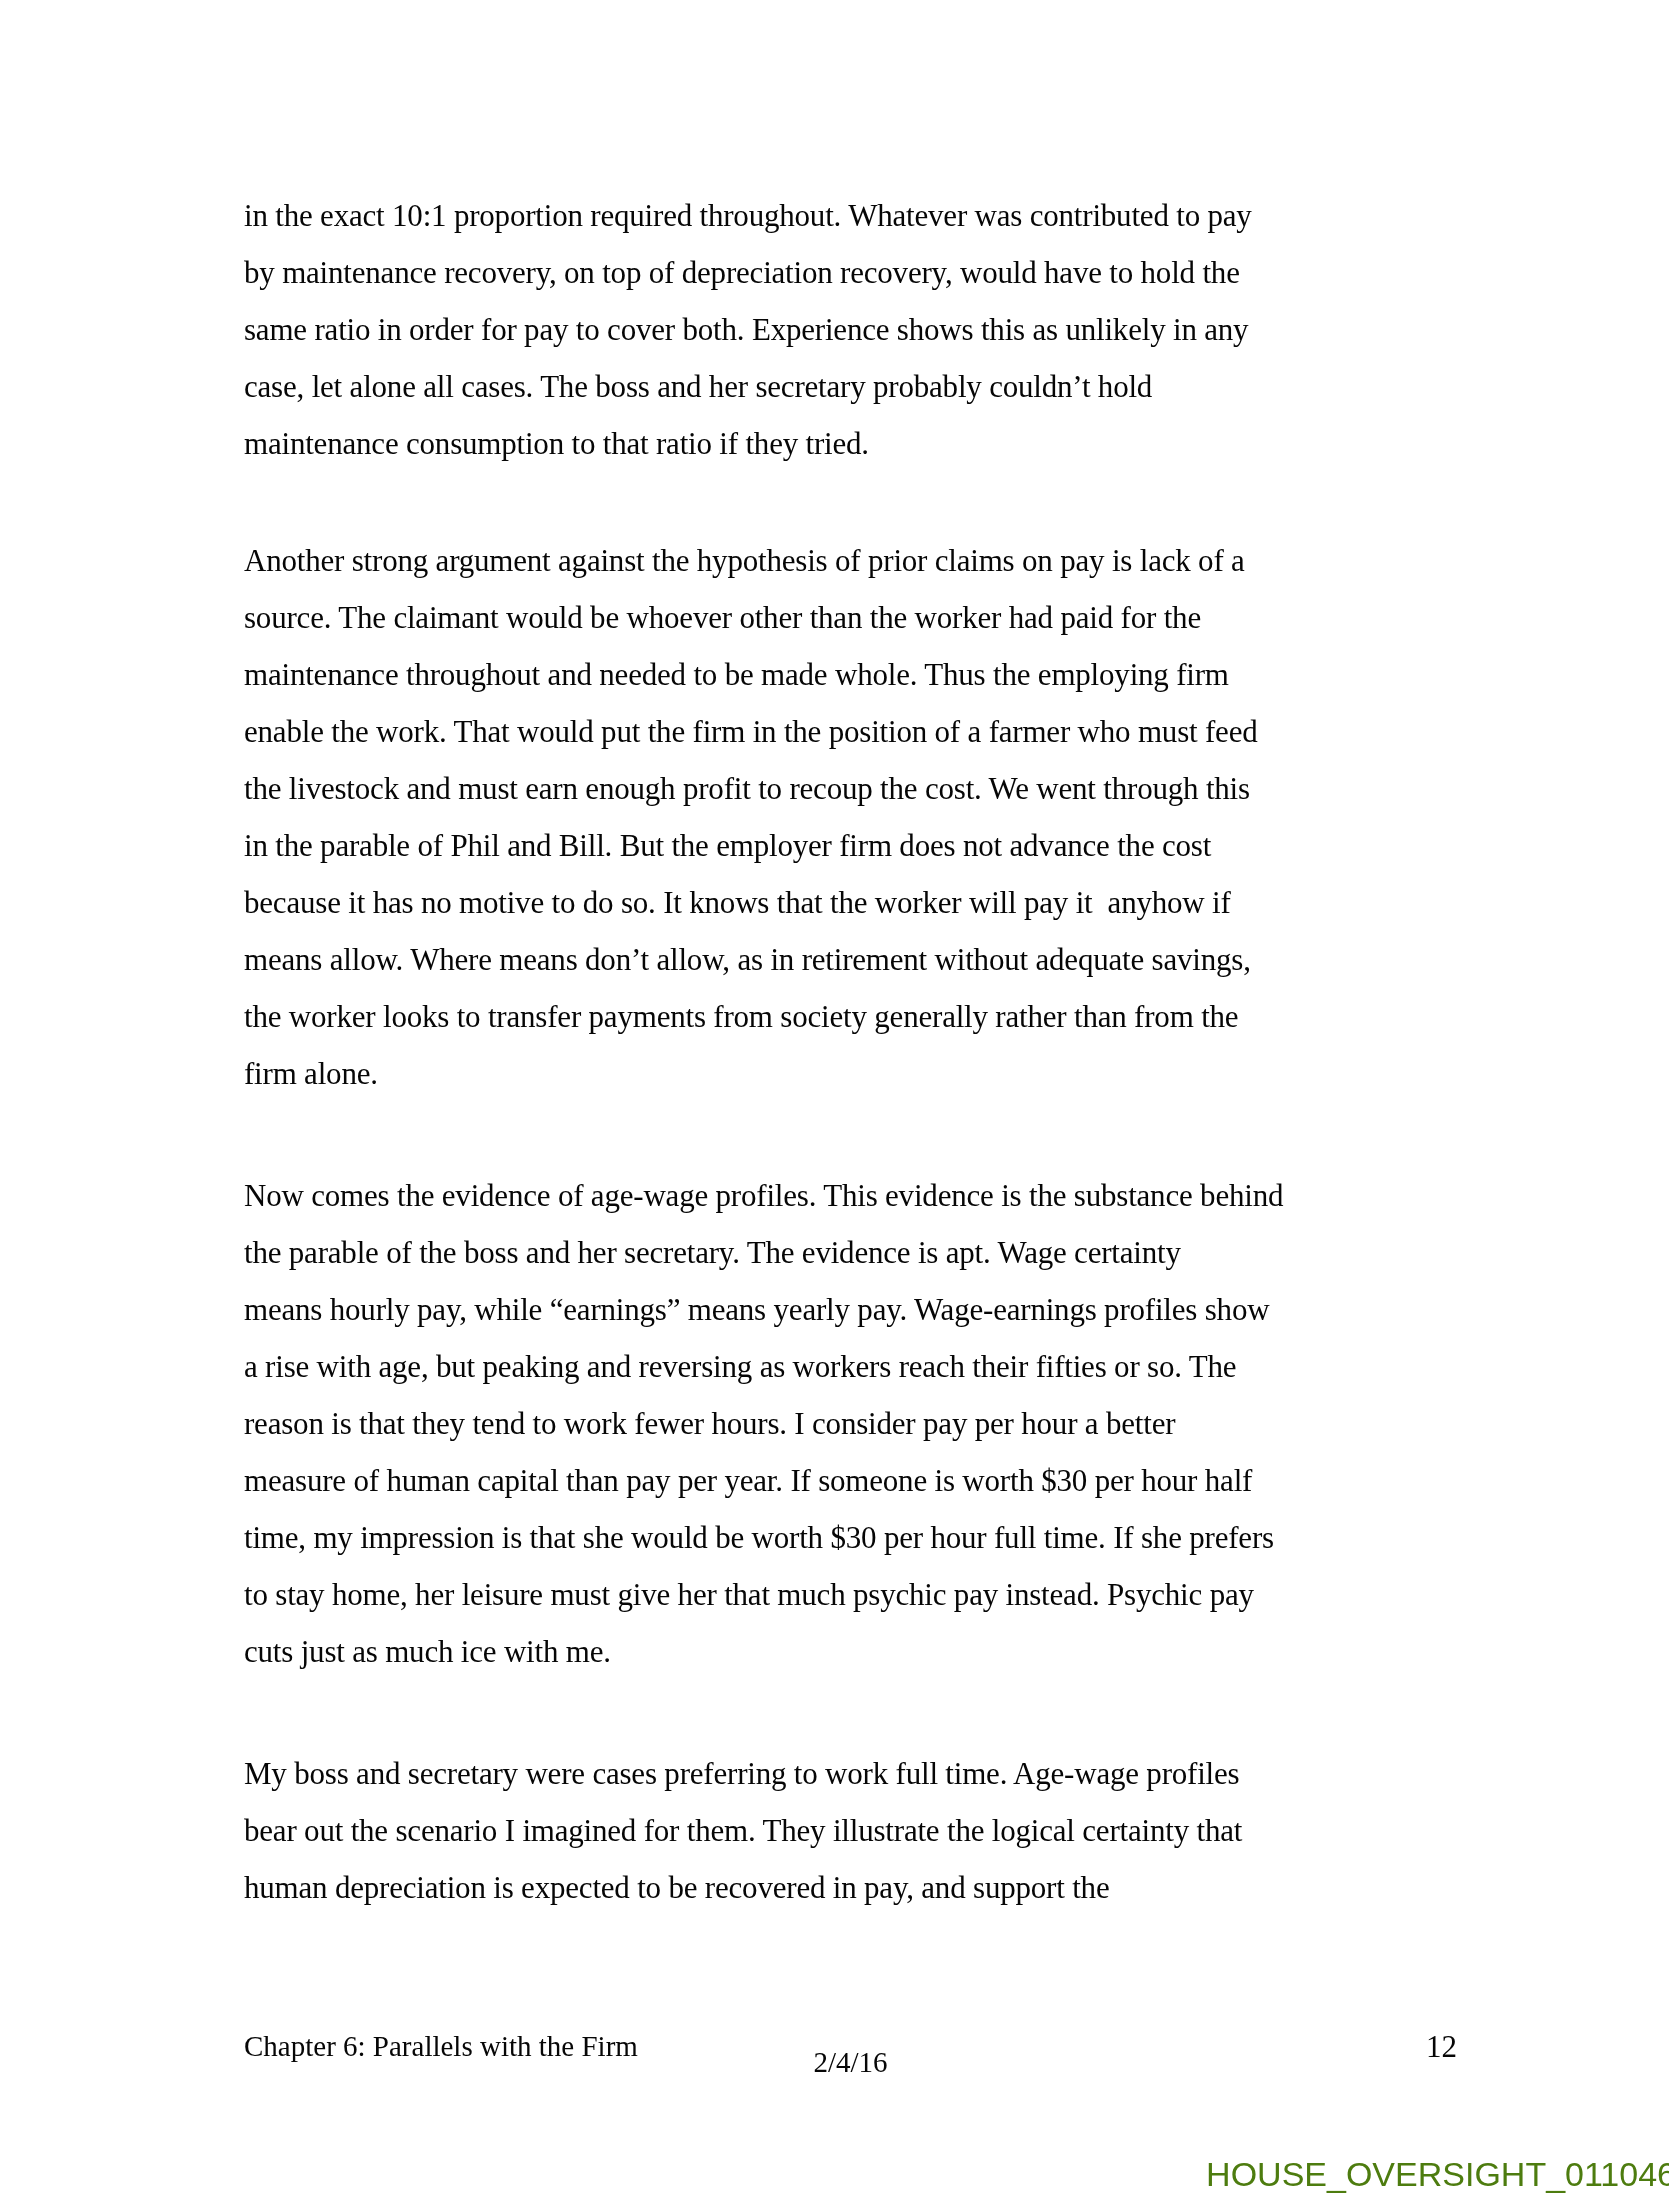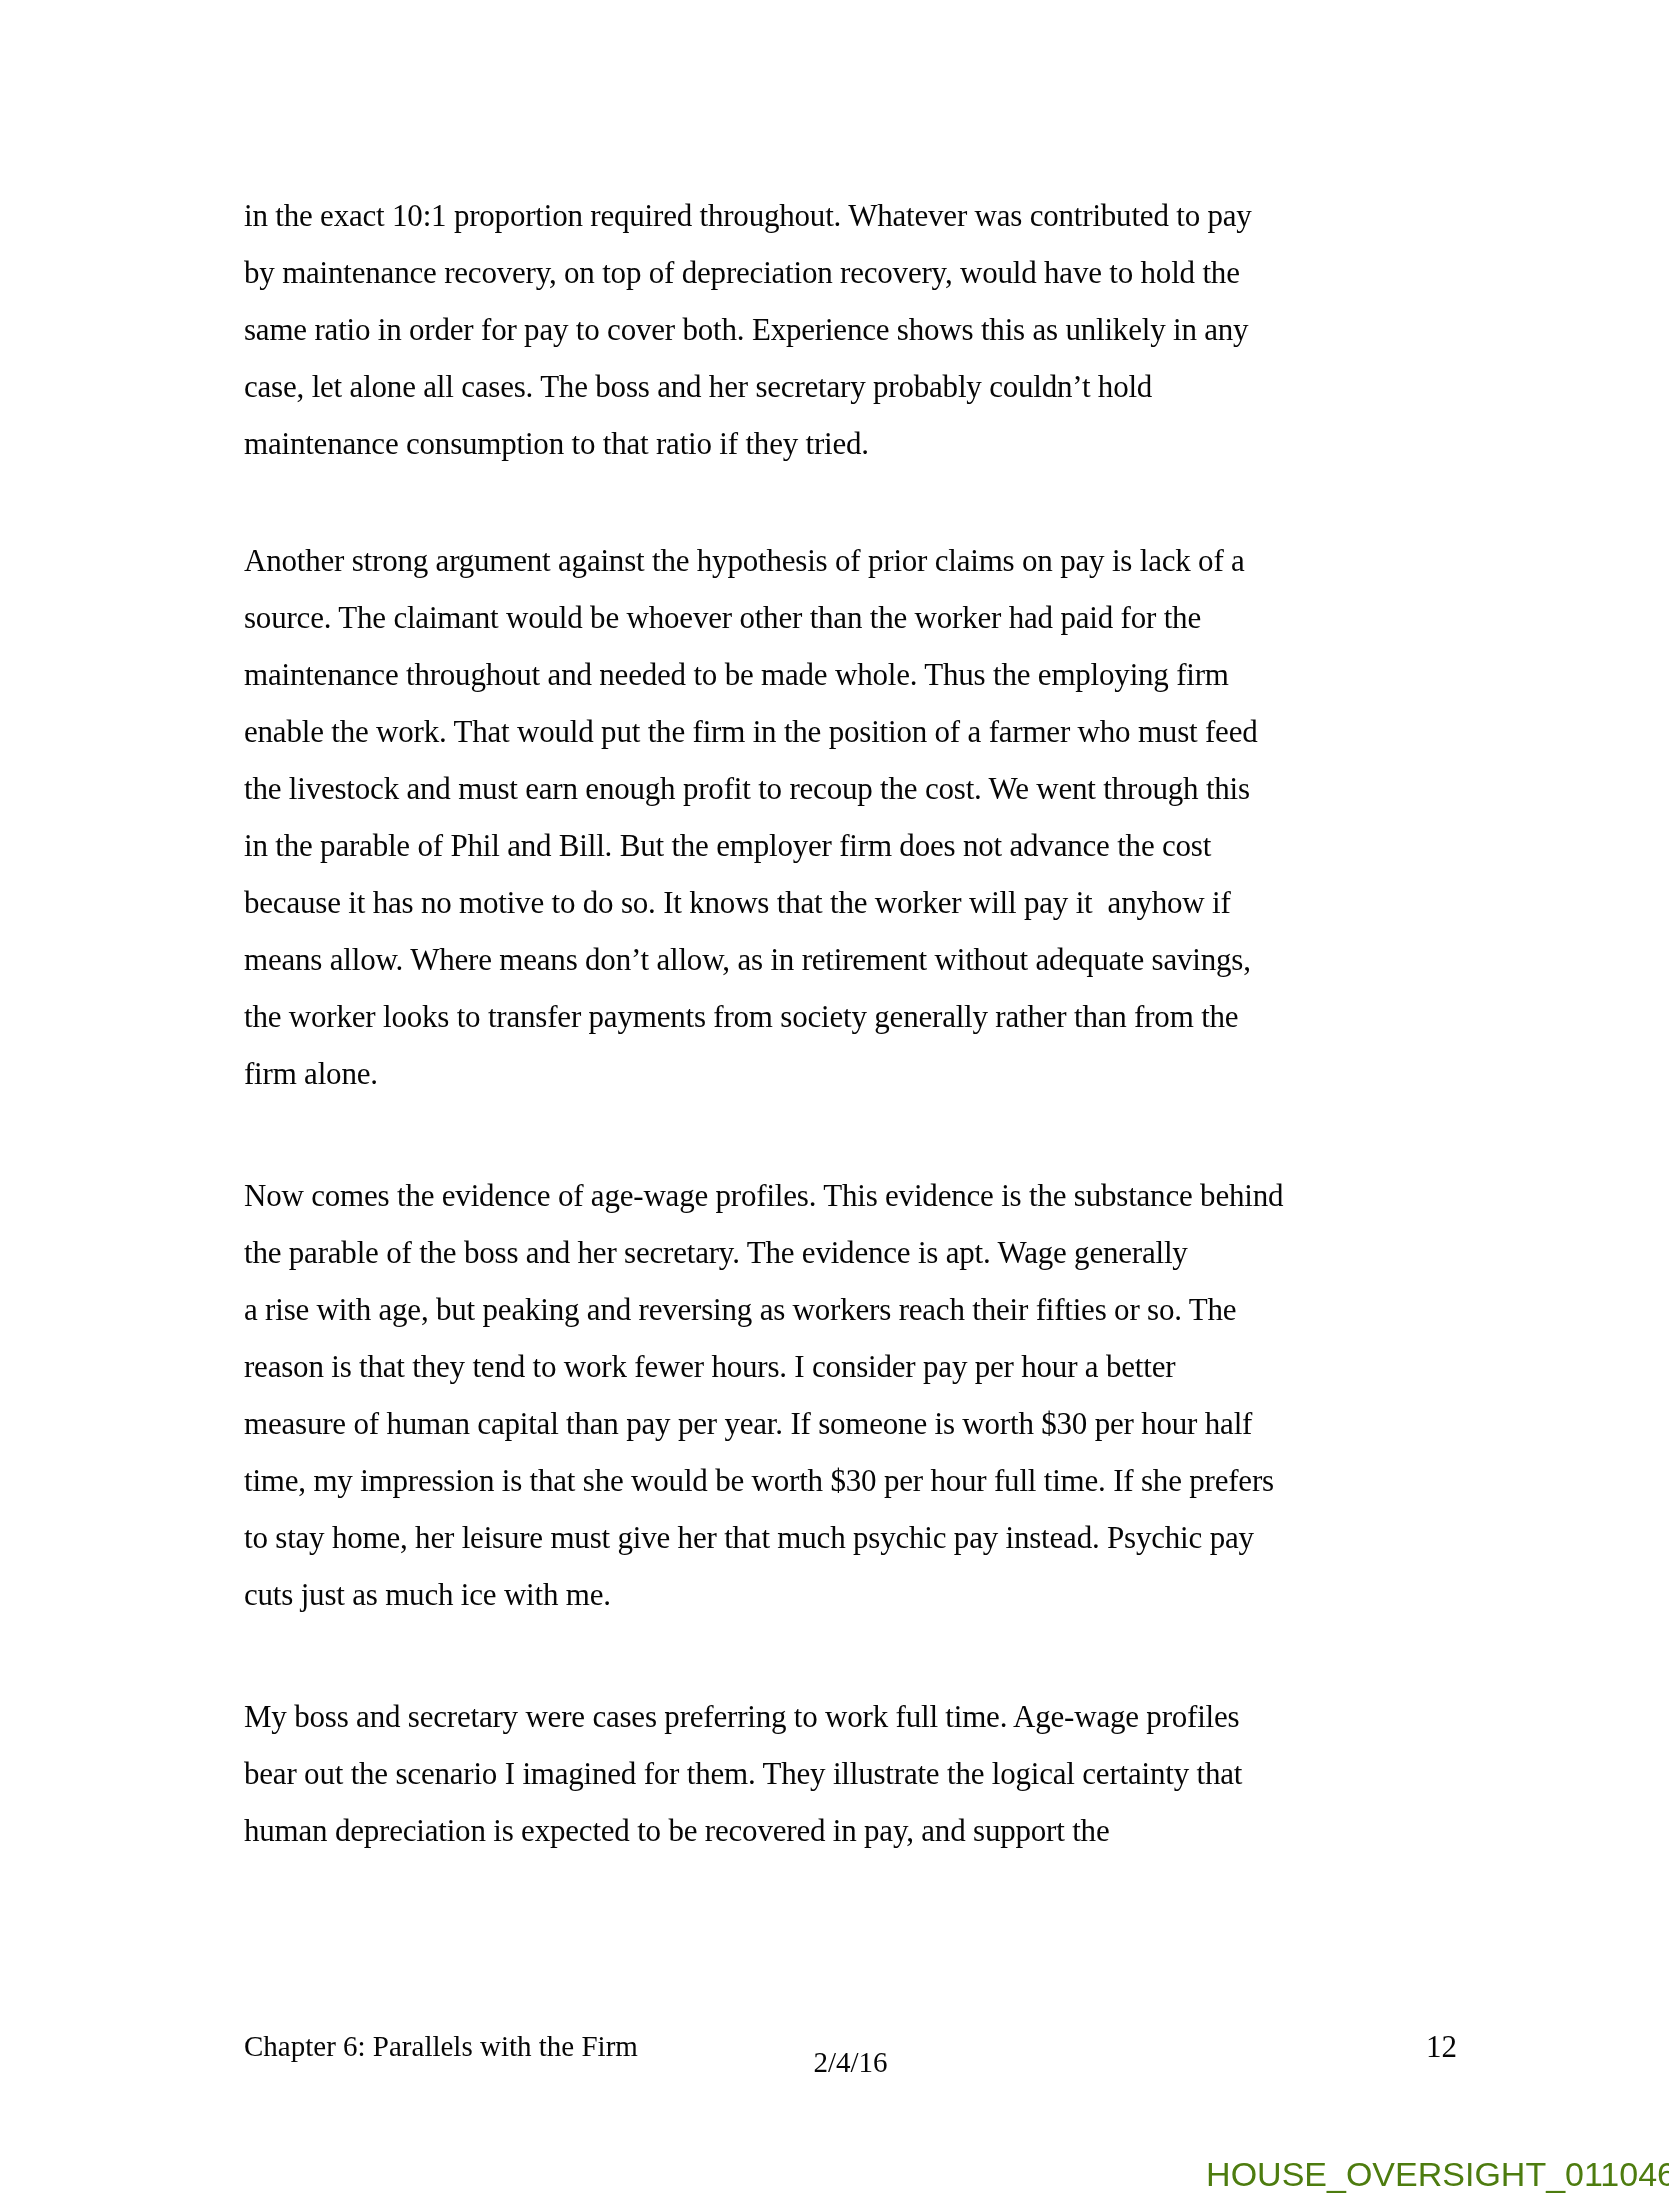--- a/index.html
+++ b/index.html
@@ -94,21 +94,22 @@
         <div class="line">enable the work. That would put the firm in the position of a farmer who must feed</div>
         <div class="line">the livestock and must earn enough profit to recoup the cost. We went through this</div>
         <div class="line">in the parable of Phil and Bill. But the employer firm does not advance the cost</div>
         <div class="line">because it has no motive to do so. It knows that the worker will pay it  anyhow if</div>
         <div class="line">means allow. Where means don’t allow, as in retirement without adequate savings,</div>
         <div class="line">the worker looks to transfer payments from society generally rather than from the</div>
         <div class="line">firm alone.</div>
       </div>
     <div class="para">
         <div class="line">Now comes the evidence of age-wage profiles. This evidence is the substance behind</div>
-        <div class="line">the parable of the boss and her secretary. The evidence is apt. Wage generally</div>
+        <div class="line">the parable of the boss and her secretary. The evidence is apt. Wage certainty</div>
+        <div class="line">means hourly pay, while “earnings” means yearly pay. Wage-earnings profiles show</div>
         <div class="line">a rise with age, but peaking and reversing as workers reach their fifties or so. The</div>
         <div class="line">reason is that they tend to work fewer hours. I consider pay per hour a better</div>
         <div class="line">measure of human capital than pay per year. If someone is worth $30 per hour half</div>
         <div class="line">time, my impression is that she would be worth $30 per hour full time. If she prefers</div>
         <div class="line">to stay home, her leisure must give her that much psychic pay instead. Psychic pay</div>
         <div class="line">cuts just as much ice with me.</div>
       </div>
     <div class="para">
         <div class="line">My boss and secretary were cases preferring to work full time. Age-wage profiles</div>
         <div class="line">bear out the scenario I imagined for them. They illustrate the logical certainty that</div>

